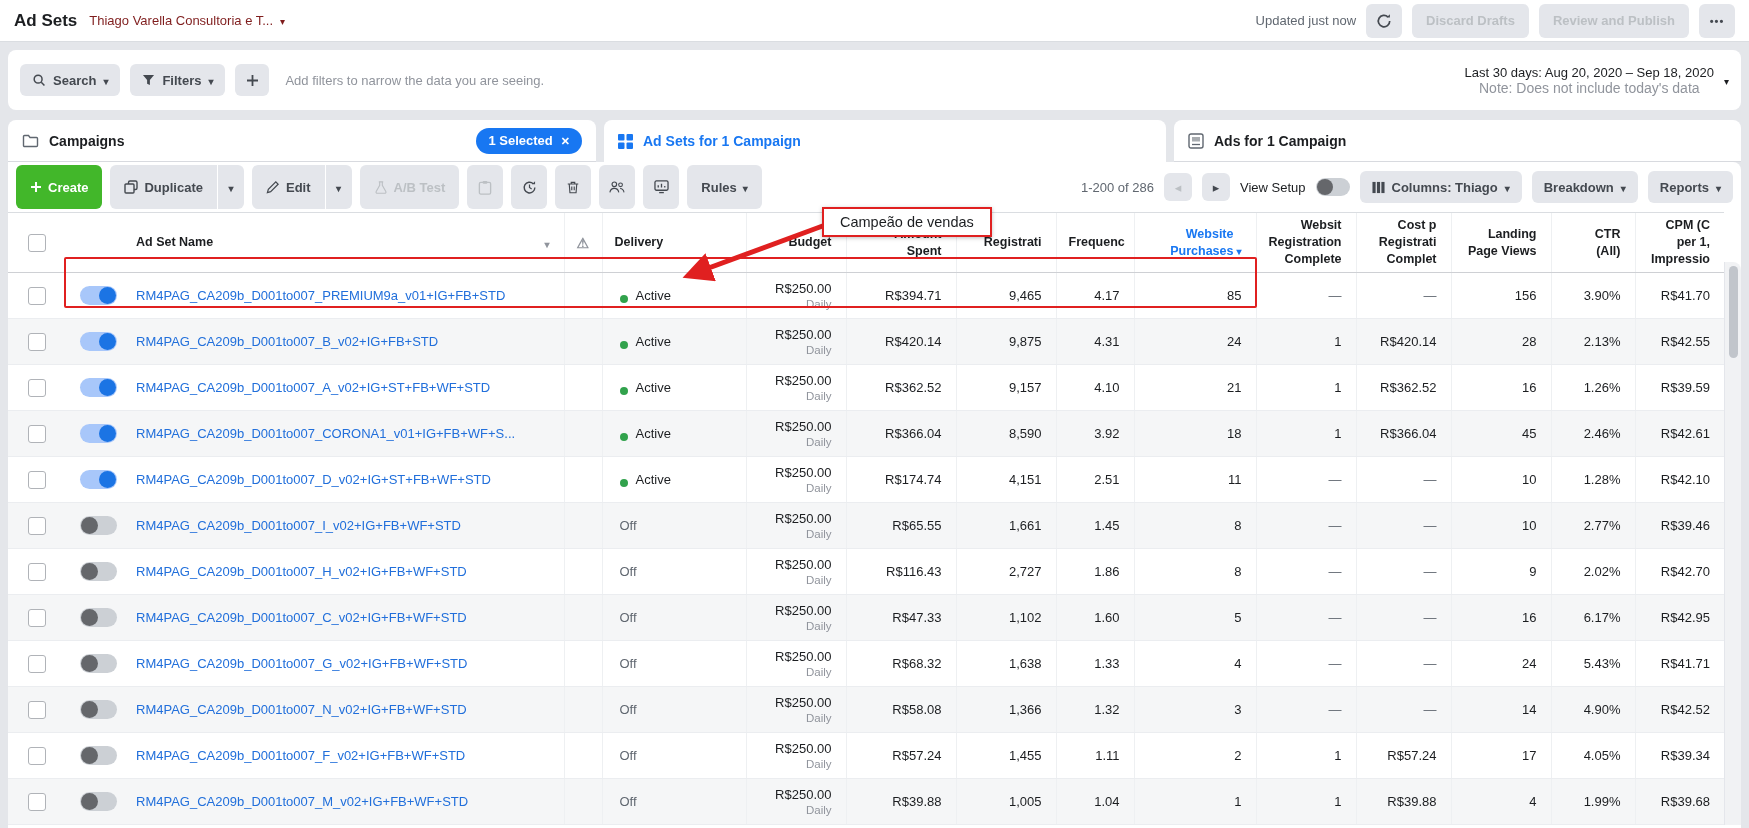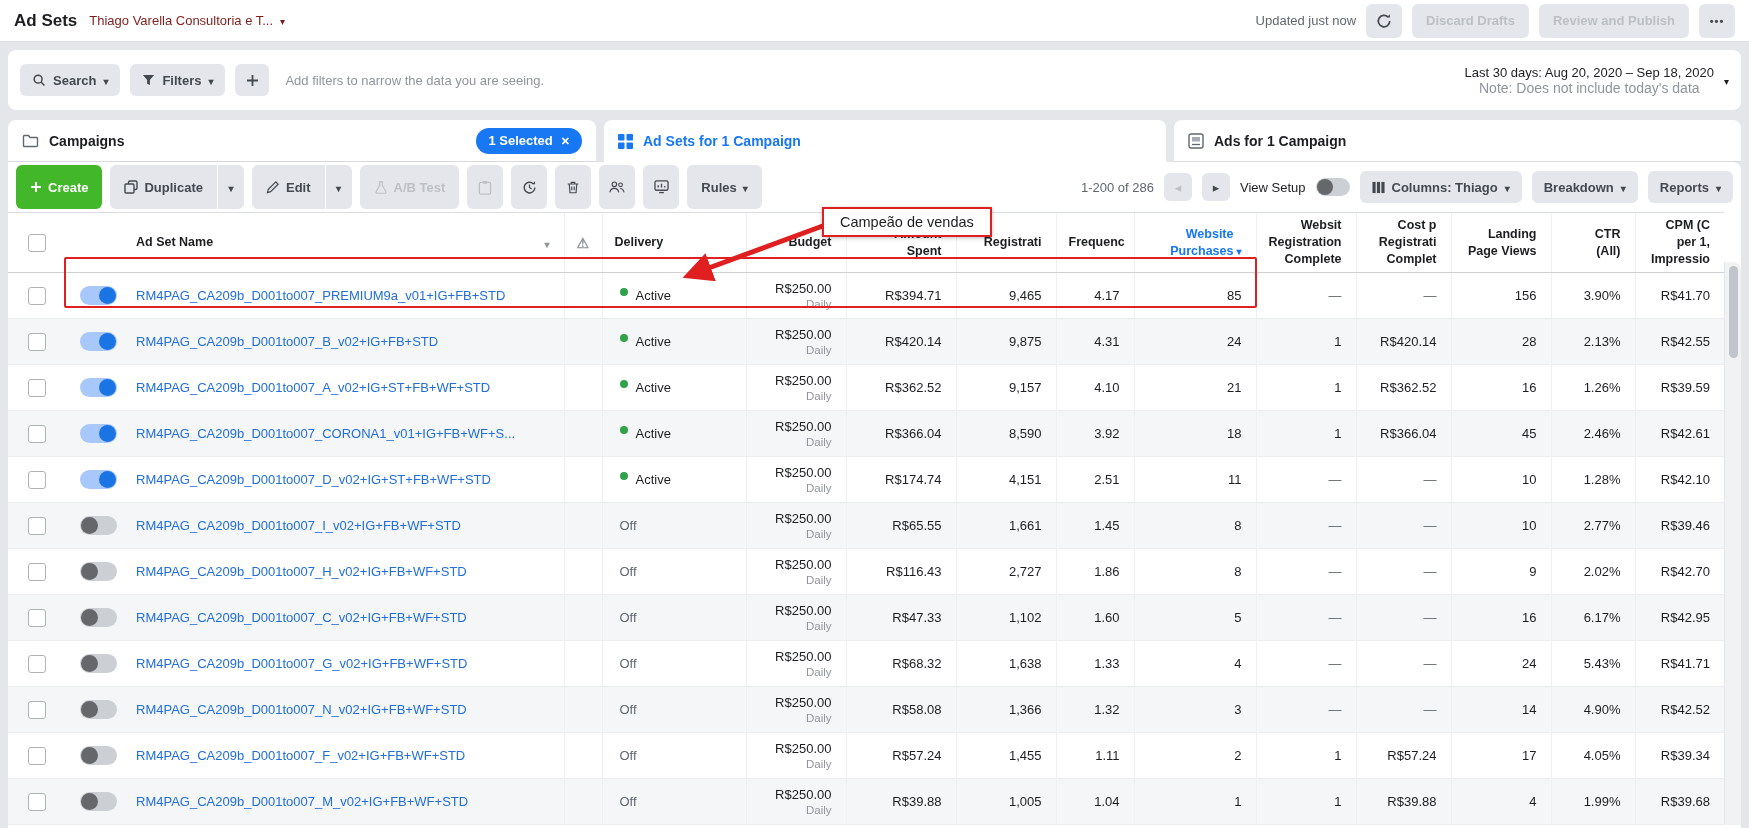--- a/index.html
+++ b/index.html
@@ -75,21 +75,21 @@
   .right{text-align:right}
   .left{text-align:left}
   tr.alt td{background:#f5f6f7}
   .hlabel{white-space:pre-line;display:inline-block;line-height:1.35}
   th.accent,th.accent .hlabel{color:var(--accent-blue,#1877f2)}
   .sort-caret{margin-left:3px;color:var(--accent-blue,#1877f2)}
   .hcaret{float:right;color:#90949c;margin-top:3px}
   .warn-glyph::after{content:"⚠";color:#90949c;font-size:14px}
   .checkbox{width:18px;height:18px;border:1.5px solid #b0b3b8;border-radius:3px;background:#fff;margin:0 auto;cursor:pointer}
   .name-link{color:var(--link-blue,#216fdb);cursor:pointer;white-space:nowrap;overflow:hidden;text-overflow:ellipsis;display:block}
-  .delivery-cell{display:flex;align-items:flex-start;gap:8px;padding-left:5px}
+  .delivery-cell{display:flex;align-items:flex-end;gap:8px;padding-left:5px}
   .dot{width:8px;height:8px;border-radius:50%;background:var(--active-dot,#31a24c);flex:0 0 auto}
   .off-text{color:#606770}
   .budget-period{font-size:11.5px;color:#90949c;margin-top:2px}
   .muted{color:#606770}
 
   
   .vscroll{position:absolute;top:50px;right:0;bottom:0;width:17px;background:#f1f2f4;border-left:1px solid #e4e6eb;border-radius:0 8px 0 0}
   .vthumb{position:absolute;top:4px;left:4px;width:9px;height:92px;background:#c1c5cb;border-radius:5px;cursor:pointer}
 
   

